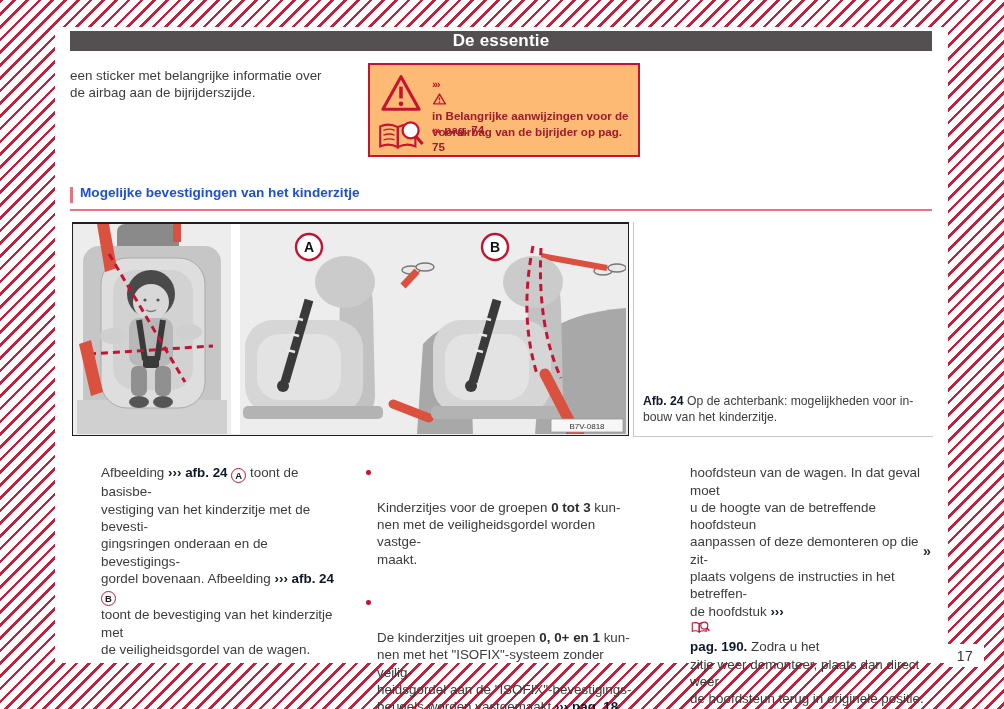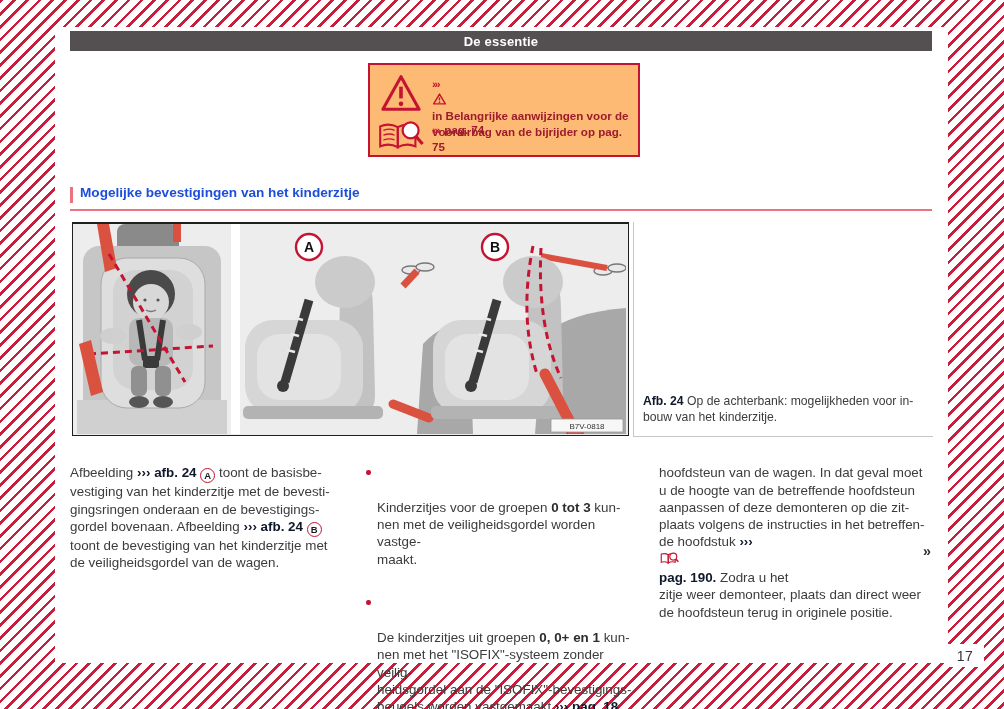--- a/index.html
+++ b/index.html
@@ -6,21 +6,21 @@
   body{font-family:"Liberation Sans", sans-serif; -webkit-font-smoothing:antialiased;}
   .page{position:relative;width:1004px;height:709px;overflow:hidden;
         background:repeating-linear-gradient(135deg,#c81e3c 0 2.6px,#ffffff 2.6px 9px);}
   .content{position:absolute;left:55px;top:27px;width:893px;height:636px;background:#ffffff;}
   .page-number-tab{position:absolute;left:946px;top:644px;width:38px;height:23px;background:#ffffff;
         display:flex;align-items:center;justify-content:center;}
   .page-number-tab span{font-size:14px;color:#333;letter-spacing:.5px;}
 
   .header-bar{position:absolute;left:15px;top:4px;width:862px;height:20px;background:#545052;
         display:flex;align-items:center;justify-content:center;}
-  .header-bar span{color:#fff;font-weight:bold;font-size:13px;letter-spacing:.2px;}
+  .header-bar span{color:#fff;font-weight:bold;font-size:17px;letter-spacing:.2px;}
 
   .body-text{font-size:13.4px;line-height:17.3px;color:#3c3c3c;white-space:pre-line;}
   .intro{position:absolute;left:15px;top:40px;width:300px;}
 
   .note-box{position:absolute;left:313px;top:36px;width:268px;height:90px;border:2px solid #c51432;background:#fdba74;}
   .note-row{position:absolute;left:0;display:flex;align-items:flex-start;}
   .note-row.r1{top:9px;}
   .note-row.r2{top:55px;}
   .note-icon{width:62px;display:flex;justify-content:center;flex-shrink:0;}
   .note-text-wrap{font-size:11.6px;line-height:15.5px;font-weight:bold;color:#9d1b2c;white-space:pre-line;padding-top:2px;}
@@ -40,35 +40,37 @@
   .heading-rule{position:absolute;left:0;top:24px;width:862px;height:2px;background:#e9737f;}
 
   .figure-image{position:absolute;left:17px;top:195px;width:557px;height:214px;
         border:1px solid #1f1f1f;border-top:2px solid #1f1f1f;box-sizing:border-box;background:#ededed;}
   .figure-divider{position:absolute;left:578px;top:195px;width:1px;height:215px;background:#c6c6c6;}
   .figure-caption-rule{position:absolute;left:578px;top:409px;width:300px;height:1px;background:#c6c6c6;}
   .figure-caption{position:absolute;left:588px;top:367px;width:288px;font-size:12.2px;line-height:15.5px;color:#3c3c3c;white-space:pre-line;}
 
   .col{position:absolute;top:420px;width:270px;}
   .col1{left:15px;} .col2{left:311px;} .col3{left:604px;}
-  .para{margin-bottom:9px;white-space:pre-line;}
+  .para{margin-bottom:9px;white-space:pre-line;margin-left:31px;}
   .bullet-item{position:relative;padding-left:11px;margin-bottom:9px;white-space:pre-line;}
   .bullet-dot{position:absolute;left:0;top:6px;width:4.5px;height:4.5px;border-radius:50%;background:#c51432;}
   .continuation-mark{position:absolute;left:868px;top:516px;font-size:14px;font-weight:bold;color:#2d2d2d;letter-spacing:-1.5px;}
 </style>
 </head>
 <body>
 
 <div class="page">
   <div class="content">
 
     <div class="header-bar">
       <span>De essentie</span>
     </div>
 
+    <div class="intro body-text">een sticker met belangrijke informatie over
+de airbag aan de bijrijderszijde.</div>
 
     <div class="note-box">
       <div class="note-row r1">
         <span class="note-icon">
           <svg width="42" height="38" viewBox="0 0 46 42">
               <path d="M23 3 L43 39 H3 Z" fill="none" stroke="#c51432" stroke-width="3.4" stroke-linejoin="round"></path>
               <line x1="23" y1="14" x2="23" y2="27" stroke="#c51432" stroke-width="4"></line>
               <circle cx="23" cy="33" r="2.6" fill="#c51432"></circle>
             </svg>
         </span>

